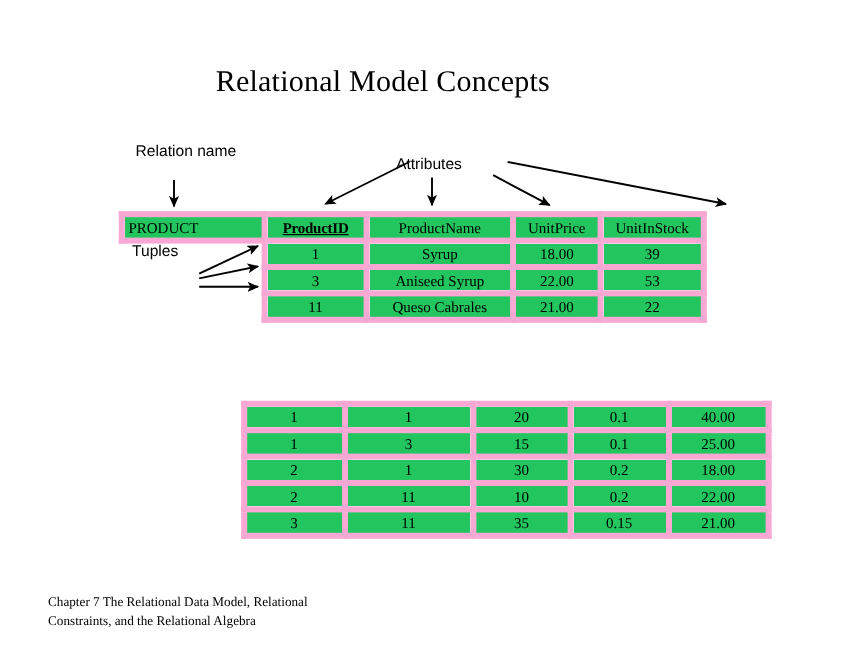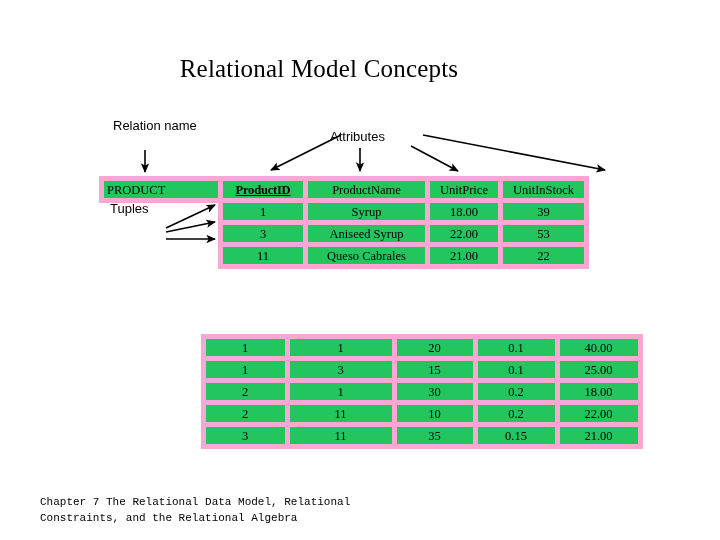--- a/index.html
+++ b/index.html
@@ -96,21 +96,21 @@
   #product-table { left: 99px; top: 176px; width: 485px; }
   
   #orderitem-table { left: 96px; top: 334px; width: 544px; }
 
   
   #footer {
     position: absolute;
     left: 40px;
     top: 494px;
     width: 330px;
-    font-family: Liberation Mono, monospace;
+    font-family: Liberation Serif, serif;
     font-size: 11px;
     line-height: 16px;
     color: #000000;
   }
 </style>
 </head>
 <body>
 
 <div id="slide">
 

